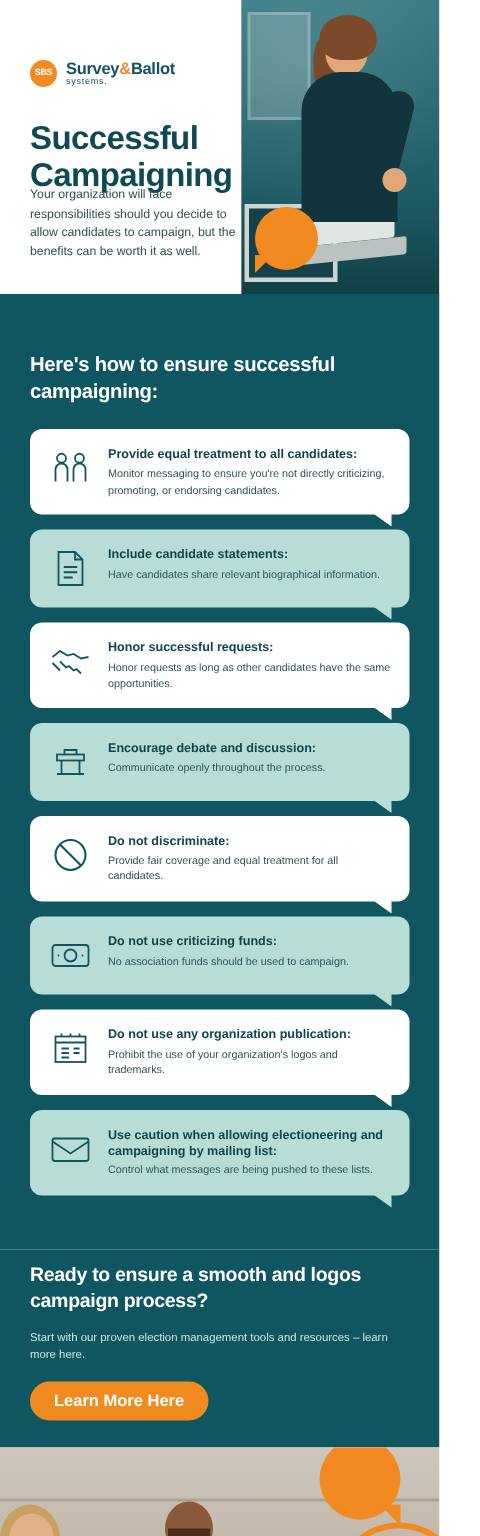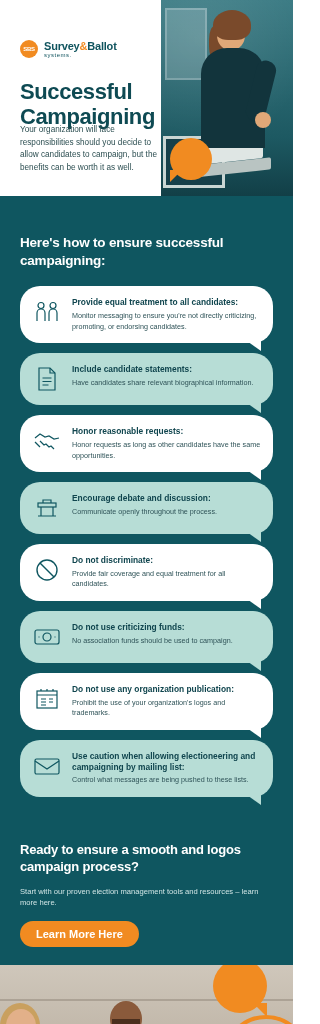--- a/index.html
+++ b/index.html
@@ -125,21 +125,21 @@
     background:#0f5660;
     padding: 38px 20px 26px 20px;
   }
   .section-title {
     font-size:13.5px; font-weight:bold; color:#ffffff;
     line-height:1.35; margin-bottom:16px; letter-spacing:-0.2px;
   }
 
   .tip {
     position:relative;
-    border-radius:20px;
+    border-radius:8px;
     padding:11px 12px 11px 12px;
     margin-bottom:10px;
     display:flex;
     gap:10px;
     align-items:flex-start;
   }
   .tip.light { background:#ffffff; }
   .tip.mint  { background:#b7ddd6; }
   .tip-tail {
     position:absolute; right:12px; bottom:-8px;
@@ -293,21 +293,21 @@
 
     <div class="tip light">
       <div class="tip-icon">
         <svg width="28" height="22" viewBox="0 0 28 22" fill="none" stroke="#0f5660" stroke-width="1.2">
           <path d="M2 8l5-4 5 3 4-1 5 3 5-1"></path>
           <path d="M7 11l4 4 2-1 3 3 2-1 3 3"></path>
           <path d="M2 12l5 5"></path>
         </svg>
       </div>
       <div class="tip-text">
-        <div class="tip-head">Honor reasonable requests:</div>
+        <div class="tip-head">Honor successful requests:</div>
         <div class="tip-body">Honor requests as long as other candidates have the same opportunities.</div>
       </div>
       <div class="tip-tail"></div>
     </div>
 
     <div class="tip mint">
       <div class="tip-icon">
         <svg width="26" height="22" viewBox="0 0 26 22" fill="none" stroke="#0f5660" stroke-width="1.2">
           <rect x="4" y="6" width="18" height="4"></rect>
           <path d="M7 10v9M19 10v9M4 19h18"></path>

